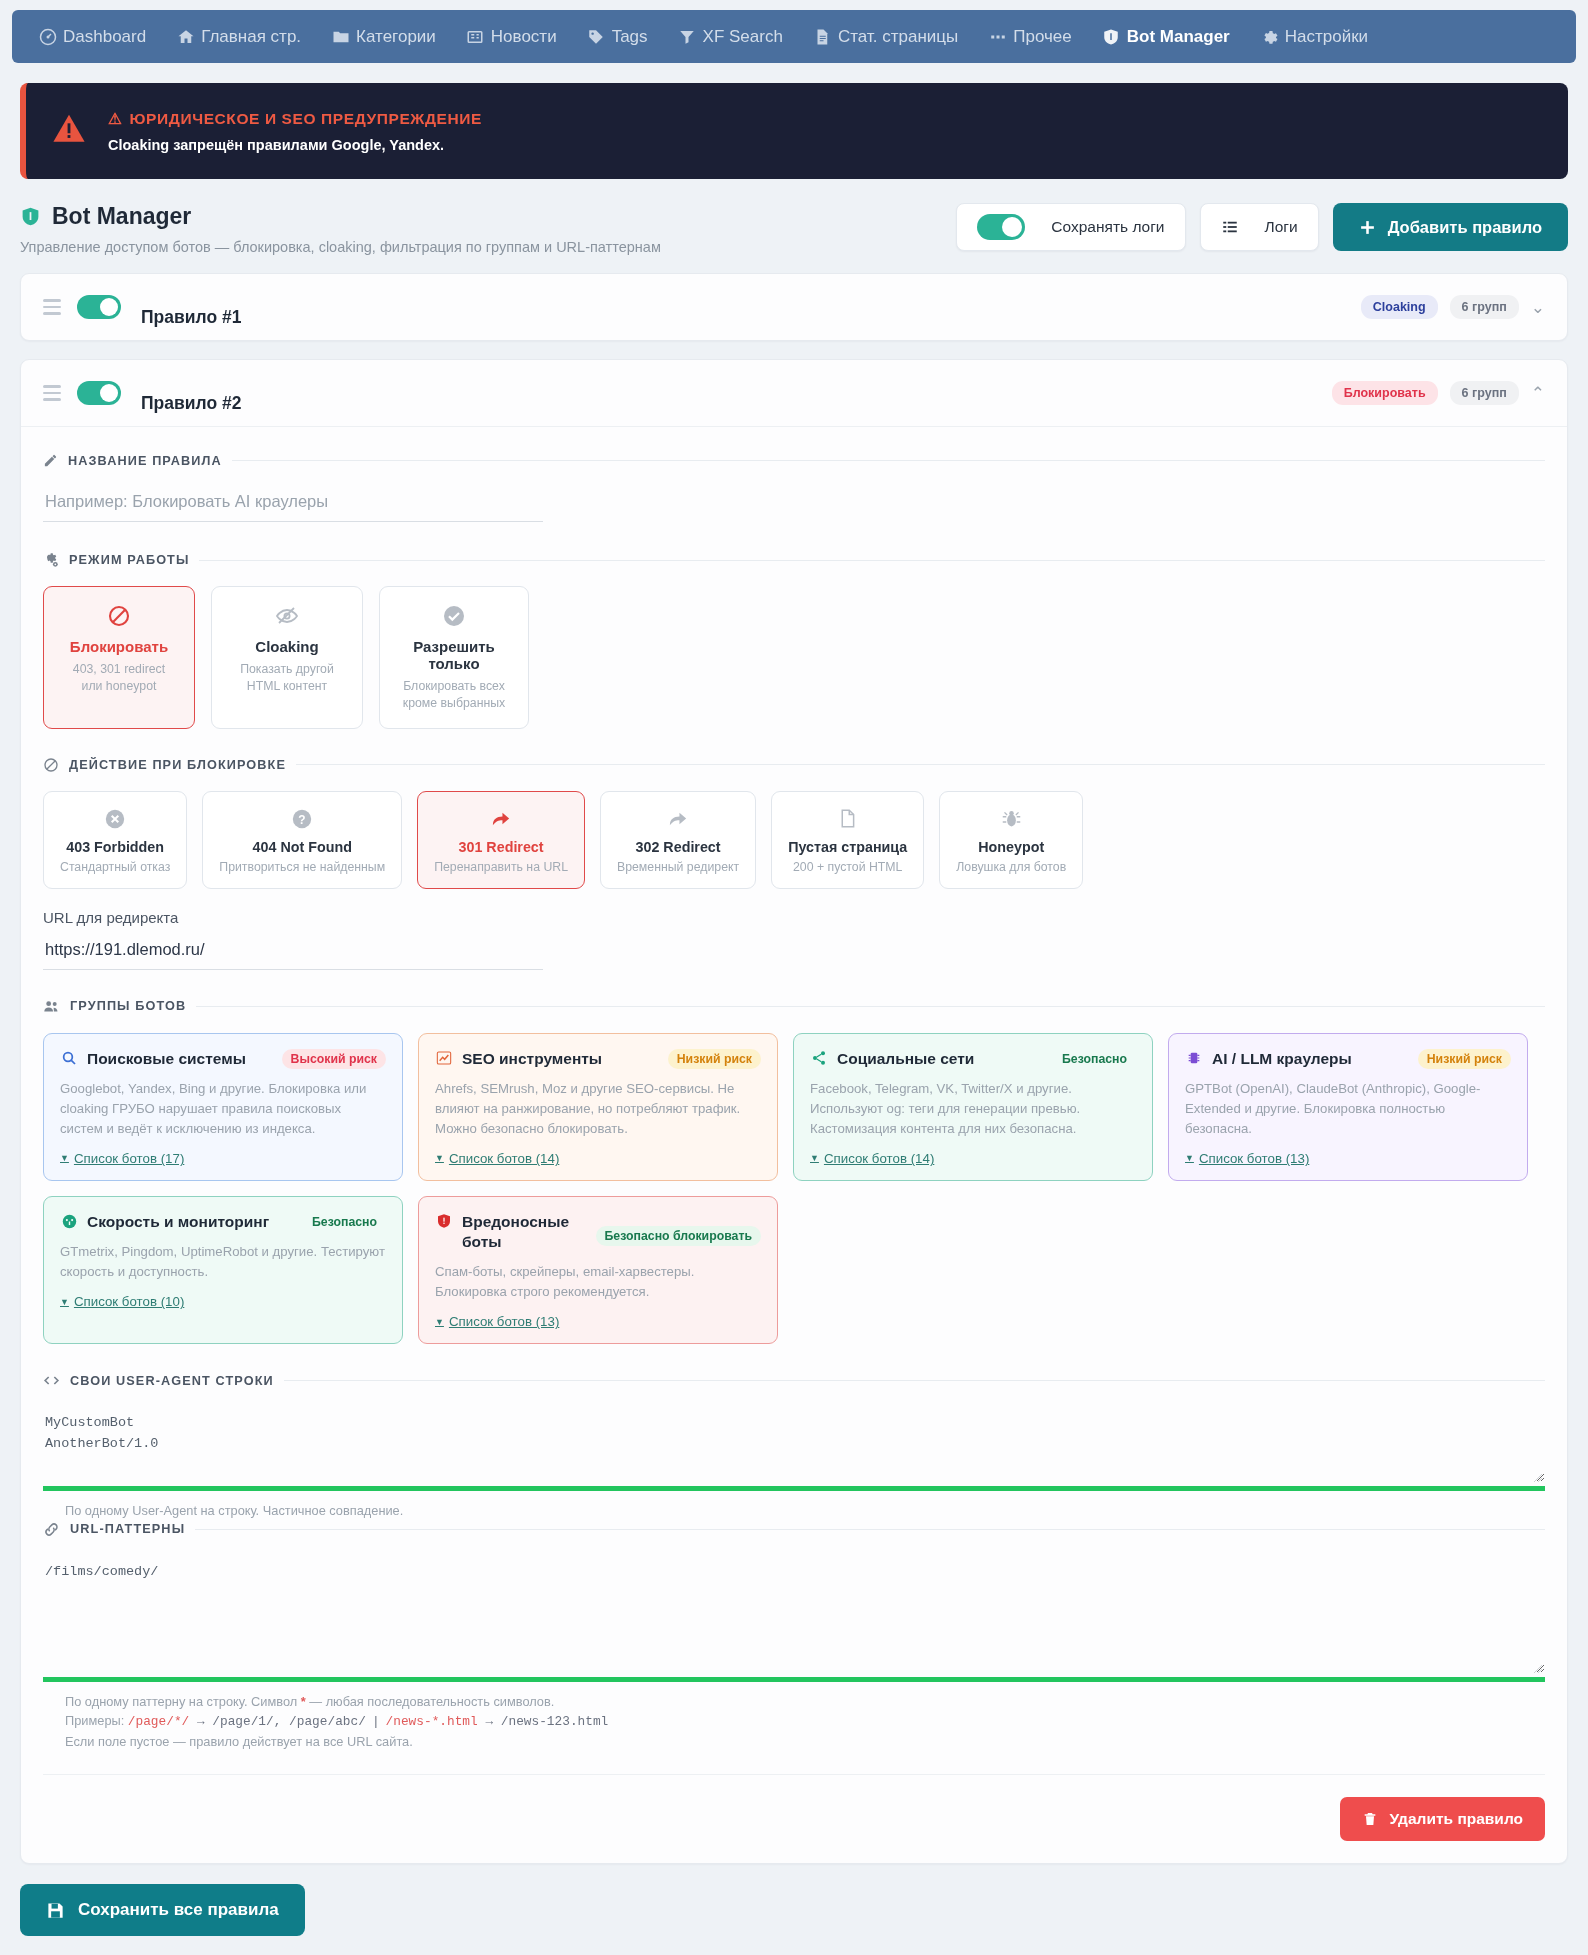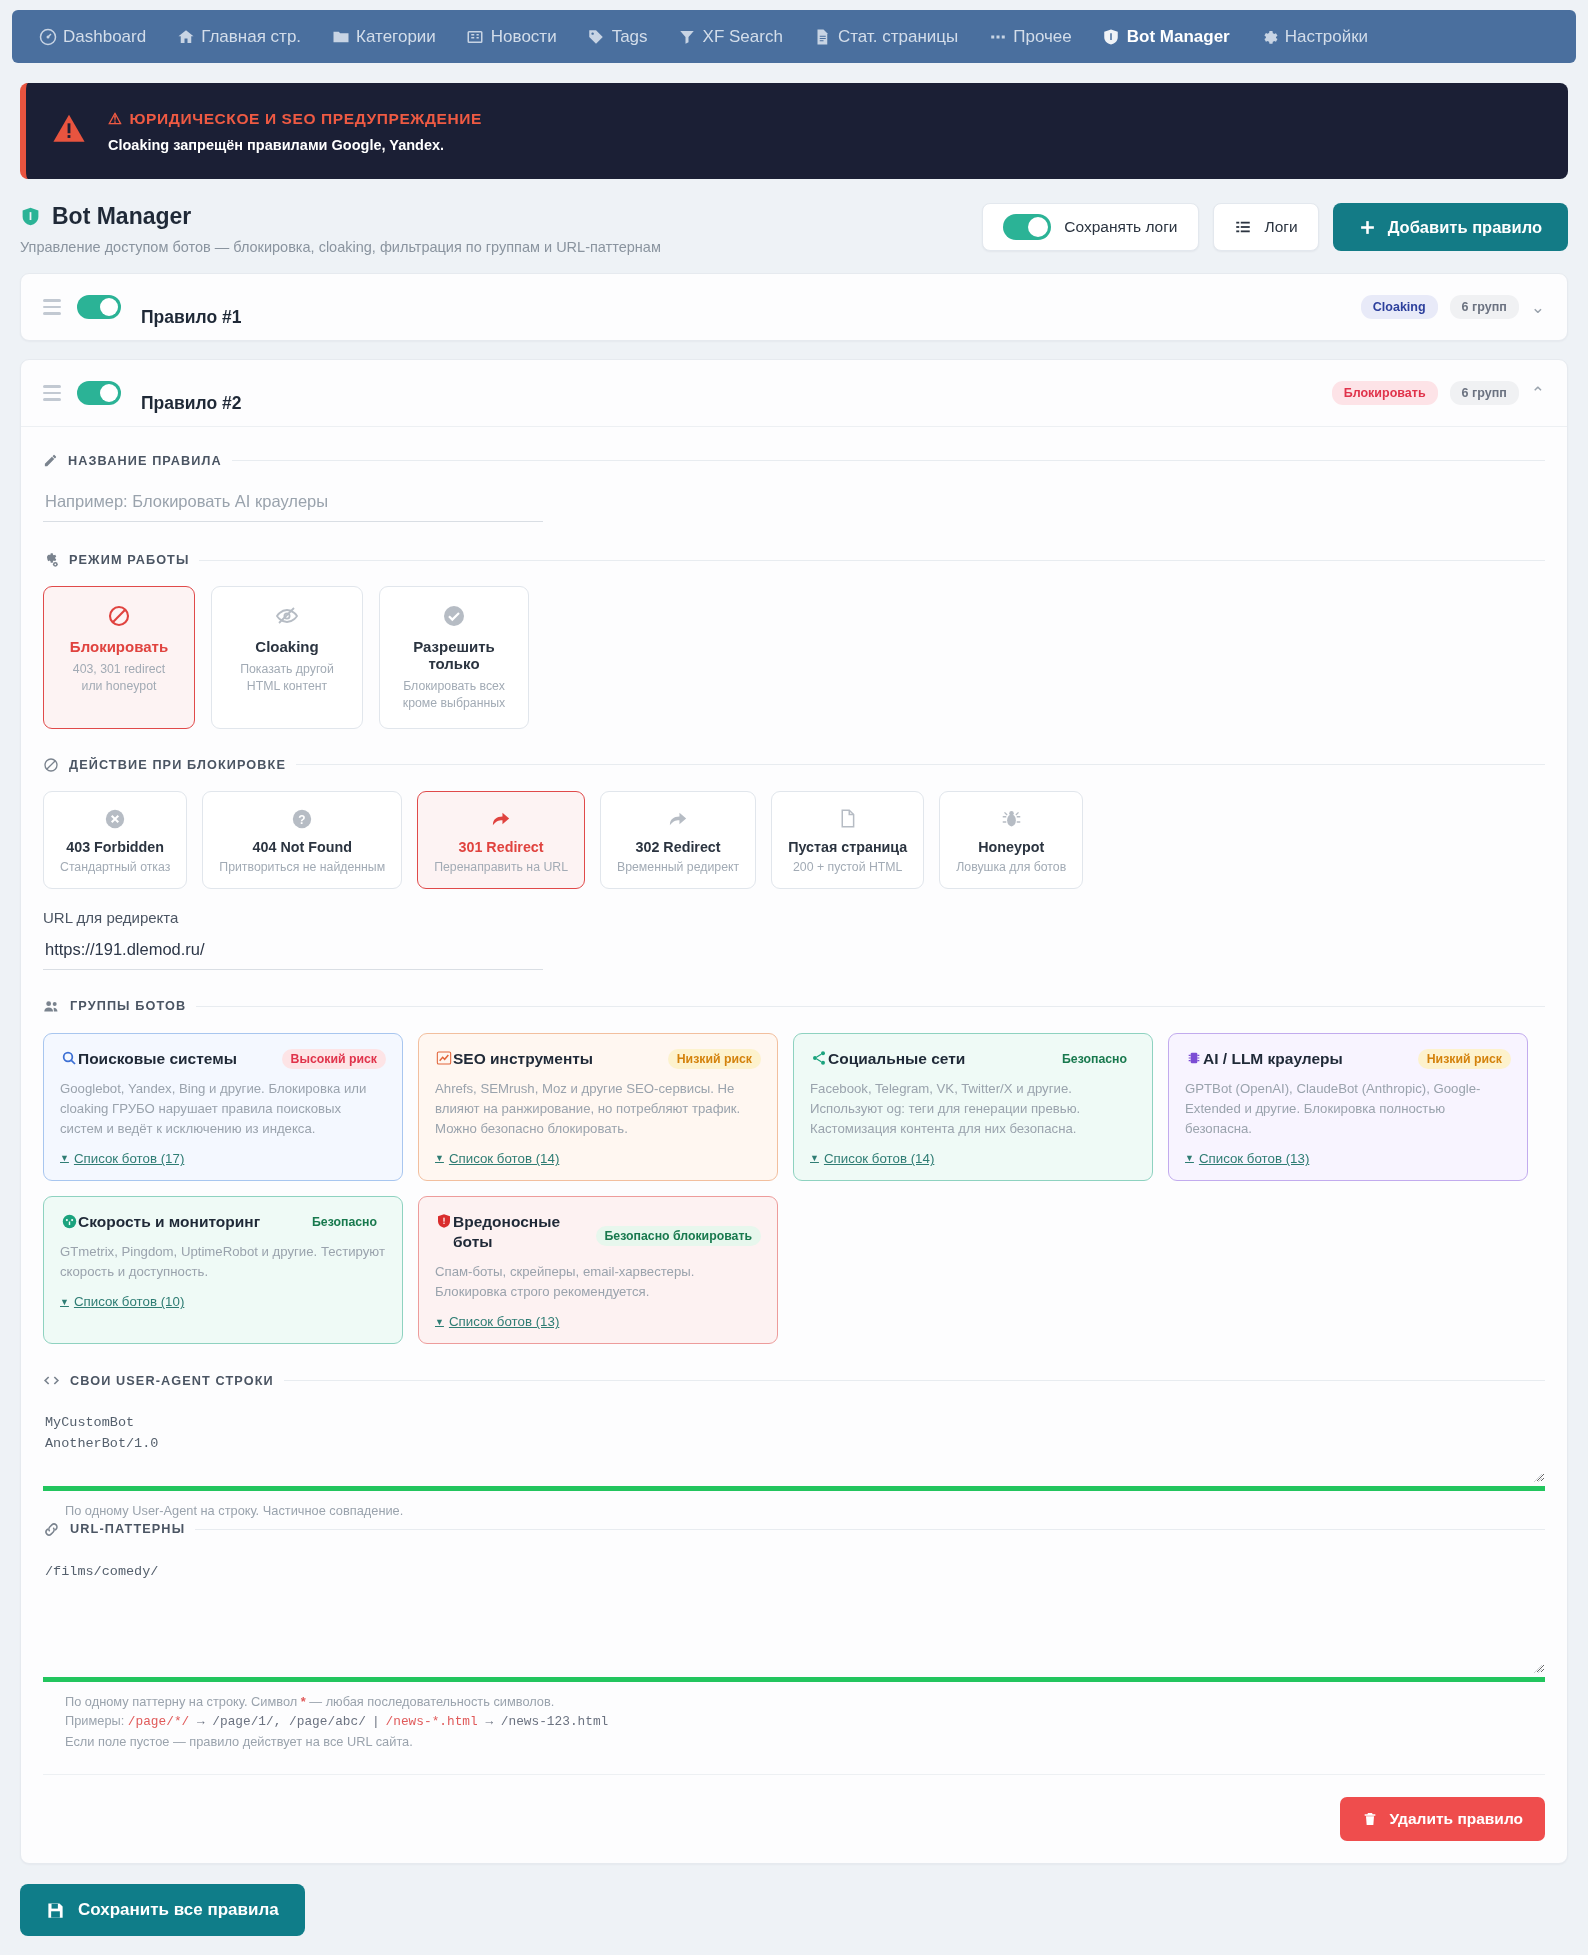--- a/index.html
+++ b/index.html
@@ -53,21 +53,21 @@
   
   .pagehead{
     margin:24px 20px 0 20px;
     display:flex;align-items:flex-start;justify-content:space-between;
   }
   .ph-title{display:flex;align-items:center;gap:11px;font-size:23px;font-weight:bold;color:#1f2937;}
   .ph-sub{color:#8a949f;font-size:14.5px;margin-top:9px;}
   .ph-actions{display:flex;align-items:center;gap:14px;}
   .pill-btn{
     background:#ffffff;border:1px solid #e3e8ee;border-radius:8px;
-    height:48px;display:flex;align-items:center;gap:13px;
+    height:48px;display:flex;align-items:center;gap:26px;
     padding:0 20px;font-size:15.5px;color:#2b3440;
     box-shadow:0 1px 2px rgba(16,24,40,.05);
   }
   .toggle{
     width:48px;height:26px;border-radius:13px;background:#2bb396;position:relative;flex:0 0 auto;
   }
   .toggle::after{
     content:"";position:absolute;top:3px;right:3px;width:20px;height:20px;border-radius:50%;background:#fff;
   }
   .toggle.sm{width:44px;height:24px;border-radius:12px;}
@@ -138,21 +138,21 @@
   .act.sel .at{color:#e0433f;}
   .act.sel .ai{color:#e0433f;}
 
   .field-label{font-size:15px;color:#4b5563;margin-bottom:8px;}
 
   
   .groups{display:flex;flex-wrap:wrap;gap:15px;}
   .gcard{
     width:360px;border-radius:9px;padding:15px 16px 14px 16px;border:1px solid;
   }
-  .ghead{display:flex;align-items:flex-start;margin-bottom:10px;}
+  .ghead{display:flex;align-items:flex-start;gap:9px;margin-bottom:10px;}
   .gicon{flex:0 0 auto;width:18px;display:flex;align-items:center;justify-content:center;margin-top:1px;}
   .gtitle{font-size:15.5px;font-weight:bold;color:#1f2937;line-height:1.3;}
   .gbadge{margin-left:auto;font-size:12.3px;font-weight:bold;border-radius:10px;padding:3px 9px;white-space:nowrap;}
   .gdesc{font-size:13.2px;color:#9aa3ad;line-height:1.5;margin-bottom:9px;}
   .glink{font-size:13.3px;text-decoration:underline;display:inline-flex;align-items:center;gap:5px;}
   .glink .tri{font-size:9px;}
 
   
   .ta{
     width:100%;border:none;background:transparent;resize:vertical;outline:none;

